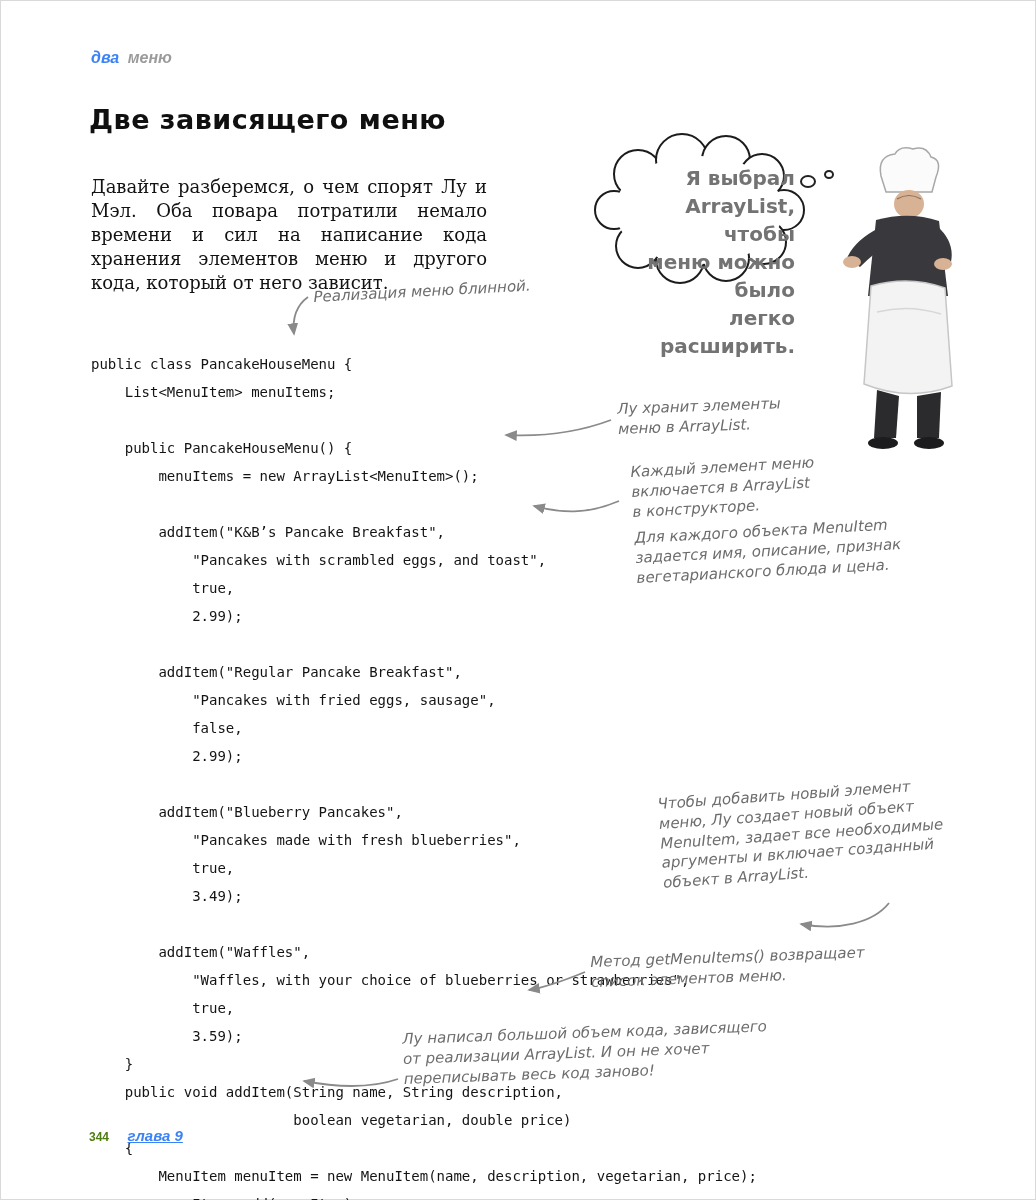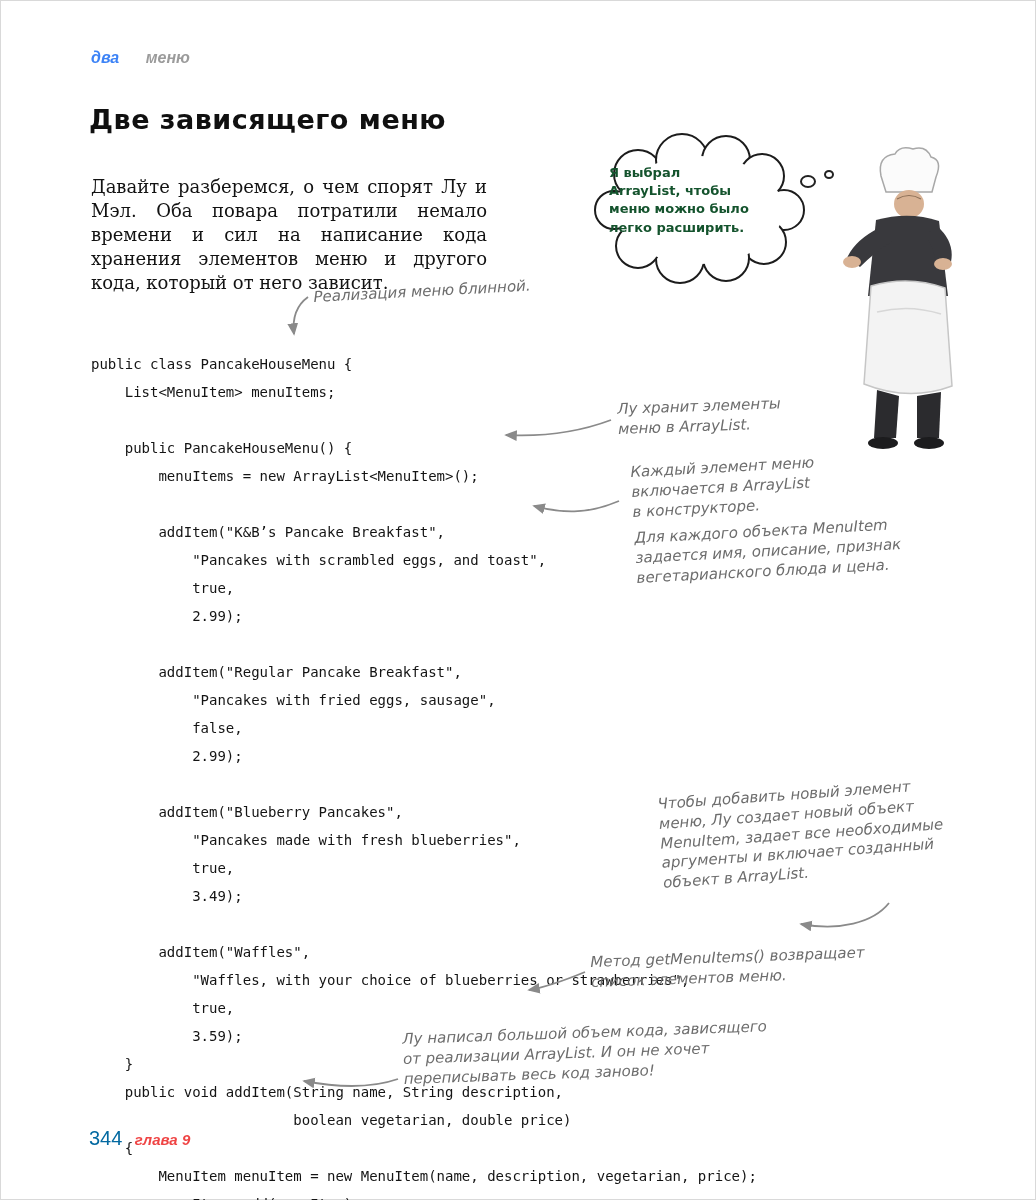--- a/index.html
+++ b/index.html
@@ -2,31 +2,31 @@
 <html><head>
 <meta charset="utf-8">
 <style>
   * { margin:0; padding:0; box-sizing:border-box; }
   html,body { width:1036px; height:1200px; background:#fff; }
   body { position:relative; overflow:hidden; font-family:"DejaVu Serif", serif; color:#151515; }
   .page { position:absolute; inset:0; background:#ffffff; border:1px solid #d9d9d9; }
 
   .running-header { position:absolute; left:90px; top:48px; font-family:"Liberation Sans", sans-serif; font-style:italic; font-weight:bold; font-size:16px; }
   .running-header .rh-bold  { color:#3b82f6; }
-  .running-header .rh-light { color:#9b9b9b; margin-left:22px; }
+  .running-header .rh-light { color:#9b9b9b; margin-left:4px; }
 
   .page-title { position:absolute; left:88px; top:103px; font-family:"DejaVu Sans", sans-serif; font-weight:bold; font-size:27px; color:#101010; letter-spacing:0.5px; }
 
   .intro { position:absolute; left:90px; top:174px; width:396px; font-size:18px; line-height:1.33; text-align:justify; color:#121212; }
 
   
   .bubble-wrap { position:absolute; left:593px; top:131px; width:216px; height:156px; }
-  .bubble-text { position:absolute; left:608px; top:163px; width:186px; text-align:left;
-                 font-family:"DejaVu Sans", sans-serif; font-weight:bold; font-size:13px; line-height:1.4;
-                 color:#14532d; white-space:pre-line; }
+  .bubble-text { position:absolute; left:608px; top:163px; width:186px; text-align:right;
+                 font-family:"DejaVu Sans", sans-serif; font-weight:bold; font-size:20px; line-height:1.4;
+                 color:#737373; white-space:pre-line; }
   .trail-bubble { position:absolute; background:#fff; border:2px solid #222; border-radius:50%; }
   .trail-1 { left:799px; top:174px; width:16px; height:13px; }
   .trail-2 { left:823px; top:169px; width:10px; height:9px;  }
 
   .chef { position:absolute; left:820px; top:143px; width:152px; height:312px; }
 
   .code { position:absolute; left:90px; top:349px; font-family:"DejaVu Sans Mono", monospace;
           font-size:14px; line-height:28px; white-space:pre; color:#141414; }
 
   .note { position:absolute; font-family:"DejaVu Sans", sans-serif; font-style:italic;
@@ -35,22 +35,22 @@
   .note-lou-arraylist  { left:616px; top:399px;  transform:rotate(-2deg); }
   .note-each-item      { left:629px; top:462px;  transform:rotate(-3deg); }
   .note-menuitem-fields{ left:633px; top:528px;  transform:rotate(-3deg); }
   .note-add-item       { left:656px; top:794px;  transform:rotate(-4deg); width:300px; }
   .note-get-items      { left:589px; top:952px;  transform:rotate(-2deg); }
   .note-rewrite        { left:401px; top:1029px; transform:rotate(-2deg); }
 
   .arrows { position:absolute; left:0; top:0; pointer-events:none; }
 
   .footer { position:absolute; left:88px; top:1126px; font-family:"Liberation Sans", sans-serif; }
-  .footer .page-num { font-weight:normal; font-size:20px; color:#0369a1; }
-  .footer .chapter  { font-style:italic; font-weight:bold; font-size:15px; color:#ef4444; margin-left:8px; }
+  .footer .page-num { font-weight:bold; font-size:12px; color:#4d7c0f; }
+  .footer .chapter  { font-style:italic; font-weight:bold; font-size:15px; color:#3b82f6; margin-left:14px;text-decoration:underline; }
 </style>
 </head>
 <body>
 
 <div class="page">
 
   <div class="running-header">
     <span class="rh-bold">два</span>
     <span class="rh-light">меню</span>
   </div>

